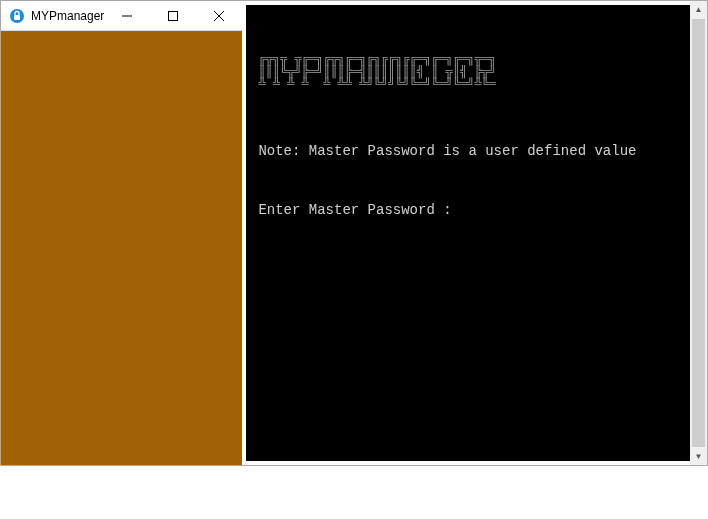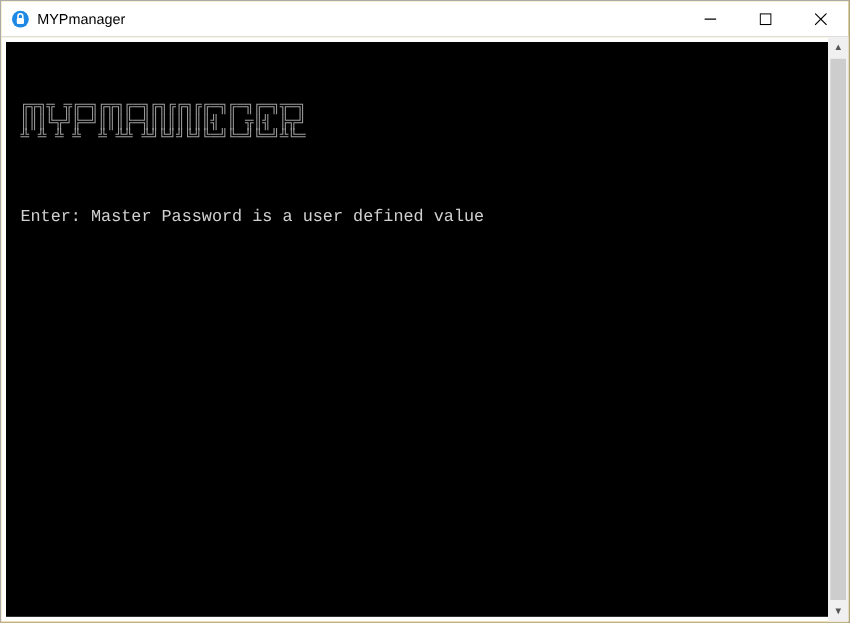--- a/index.html
+++ b/index.html
@@ -9,25 +9,24 @@
     }
     body {
       font-family: 'Segoe UI', Tahoma, sans-serif;
       background: #fff;
       width: 708px;
       height: 519px;
       overflow: hidden;
     }
     .window {
       width: 708px;
-      height: 519px;
+      height: 466px;
       border: 1px solid #aaa;
       display: flex;
-      flex-direction: column;
-      background: #eab308;
+      background: #a16207;
     }
     .titlebar {
       height: 30px;
       background: #fff;
       display: flex;
       align-items: center;
       justify-content: space-between;
       padding-left: 8px;
       border-bottom: 1px solid #ddd;
     }
@@ -155,21 +154,22 @@
             <line x1="10" y1="0" x2="0" y2="10" stroke="#000" stroke-width="1"></line>
           </svg>
       </div>
     </div>
   </div>
   <div class="content-area">
     <div class="terminal">
 <div class="ascii-art">╔╦╗╦ ╦╔═╗╔╦╗╔═╗╔╗╔╔╗╔╔═╗╔═╗╔═╗╦═╗
 ║║║╚╦╝╠═╝║║║╠═╣║║║║║║║╣ ║ ╦║╣ ╠╦╝
 ╩ ╩ ╩ ╩  ╩ ╩╩ ╩╝╚╝╝╚╝╚═╝╚═╝╚═╝╩╚═</div>
-<div class="note-line">Enter: Master Password is a user defined value</div>
+<div class="note-line">Note: Master Password is a user defined value</div>
+<div class="prompt-line">Enter Master Password :</div>
     </div>
     <div class="scrollbar">
       <div class="scrollbar-arrow up">▲</div>
       <div class="scrollbar-thumb"></div>
       <div class="scrollbar-arrow down">▼</div>
     </div>
   </div>
 </div>
 
 </body></html>

